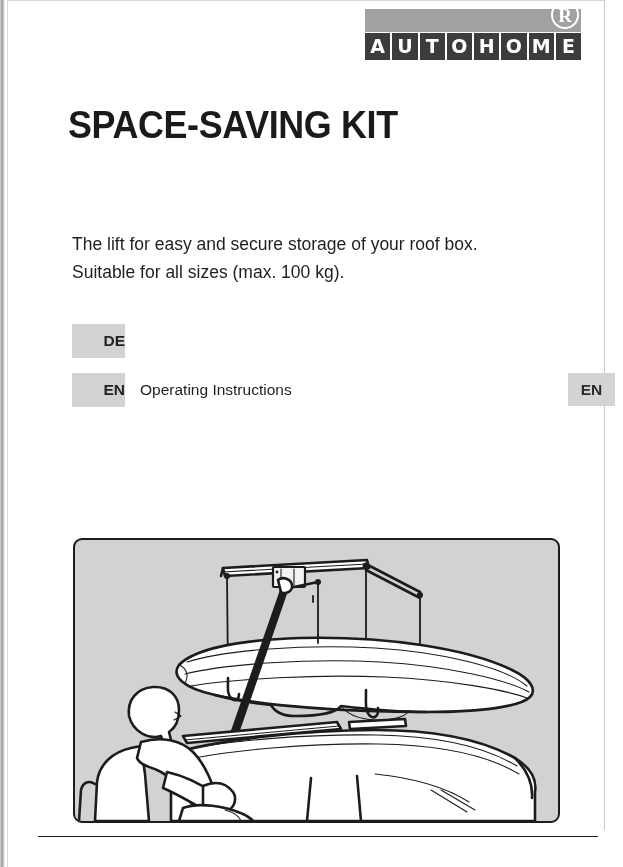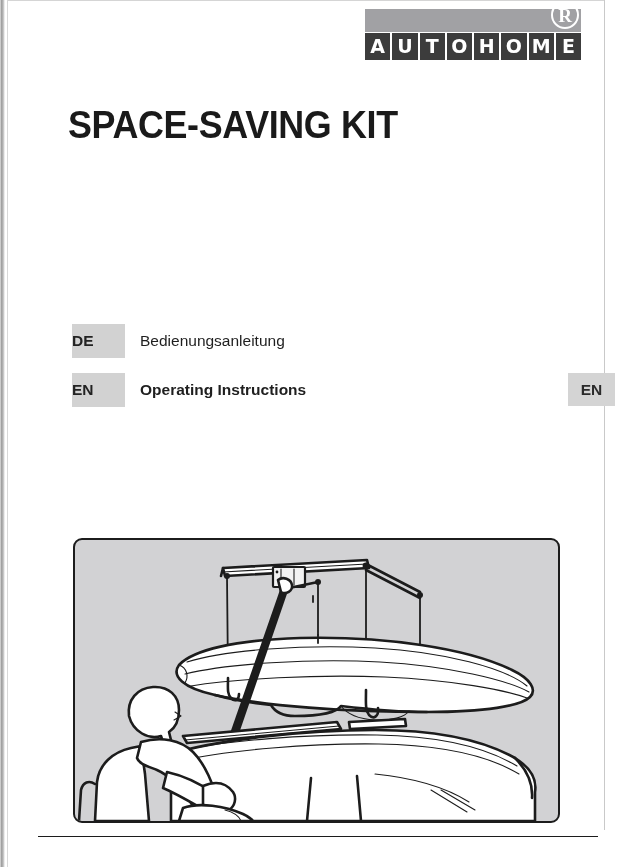--- a/index.html
+++ b/index.html
@@ -137,30 +137,30 @@
     margin-bottom: 15px;
   }
   .lang-badge {
     width: 53px;
     height: 34px;
     background: #d2d2d2;
     color: #222222;
     font-size: 15.5px;
     font-weight: bold;
     line-height: 34px;
-    text-align: left;
+    text-align: right;
     flex: 0 0 auto;
   }
   .lang-label {
     margin-left: 15px;
     font-size: 15.5px;
     color: #1f1f1f;
   }
   .lang-row.active .lang-label {
-    font-weight: bold;
+    font-weight: normal;
   }
 
   
   #side-tab {
     position: absolute;
     left: 568px;
     top: 373px;
     width: 47px;
     height: 33px;
     background: #d4d4d4;
@@ -217,25 +217,28 @@
       <div class="logo-letter">O</div>
       <div class="logo-letter">H</div>
       <div class="logo-letter">O</div>
       <div class="logo-letter">M</div>
       <div class="logo-letter">E</div>
     </div>
   </div>
 
   <div id="title">SPACE-SAVING KIT</div>
 
+  <div id="subtitle">
+    <div>The lift for easy and secure storage of your roof box.</div>
+    <div>Suitable for all sizes (max. 100 kg).</div>
+  </div>
 
   <div id="languages">
     <div class="lang-row">
       <div class="lang-badge">DE</div>
-      <div class="lang-label">Bedienungsanleitung</div>
     </div>
     <div class="lang-row active">
       <div class="lang-badge">EN</div>
       <div class="lang-label">Operating Instructions</div>
     </div>
   </div>
 
   <div id="side-tab">EN</div>
 
   <div id="illustration">

